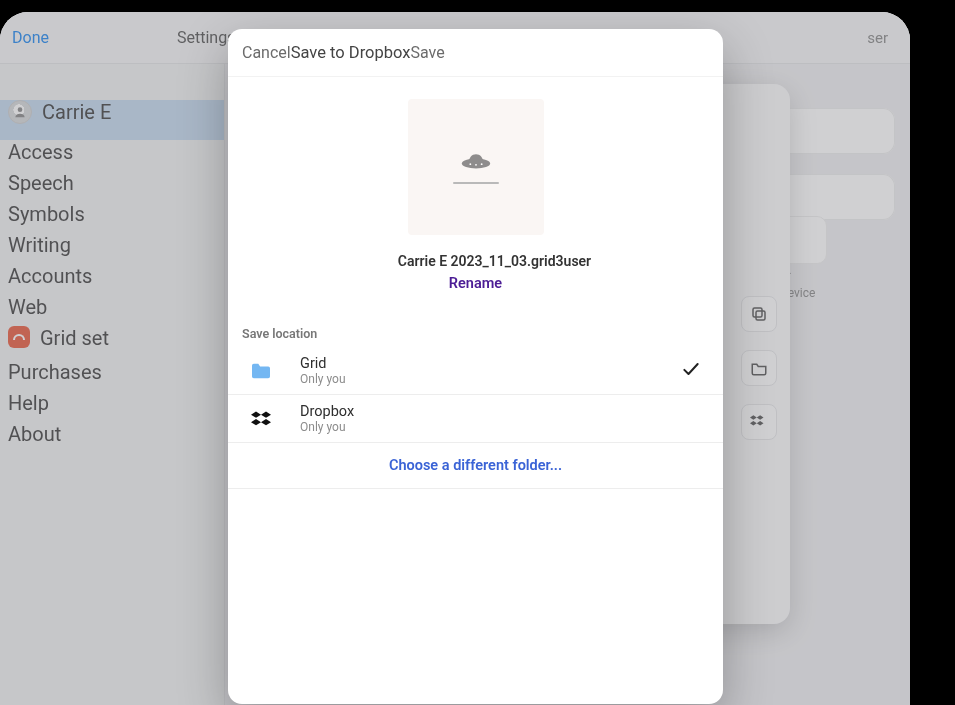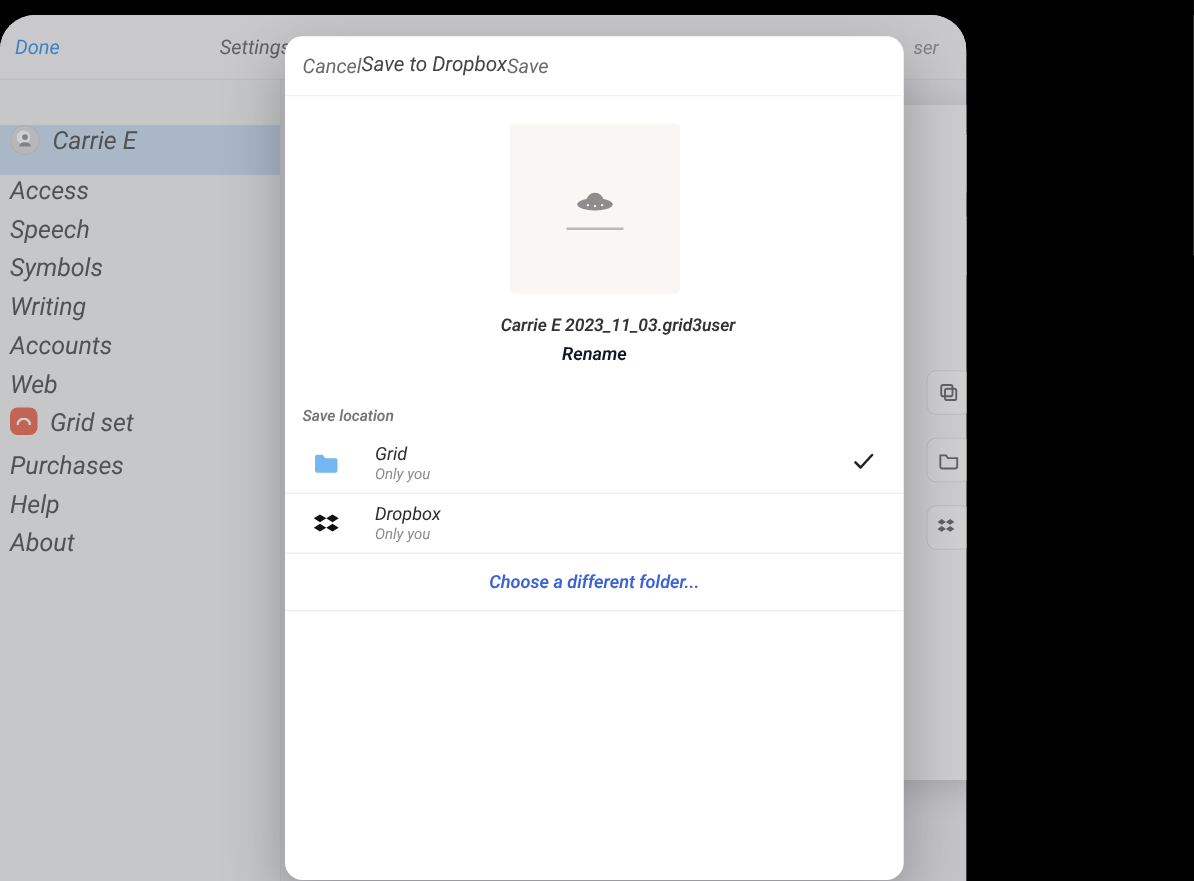--- a/index.html
+++ b/index.html
@@ -4,25 +4,24 @@
 <style>
   * { box-sizing: border-box; margin: 0; padding: 0; font-family: -apple-system, BlinkMacSystemFont, "Segoe UI", Roboto, sans-serif; }
   html, body { width: 955px; height: 705px; overflow: hidden; }
   body { background: #000; }
 
   
   .letterbox-top { position:absolute; left:0; top:0; width:100%; height:12px; background:#000; }
 
   .app {
     position: absolute;
-    left: 0; top: 12px; width: 773px; height: 693px;
+    left: 0; top: 12px; width: 910px; height: 693px;
     background: #e9eaec;
     border-radius: 28px 28px 0 0;
     overflow: hidden;
-    font-style: italic;
   }
 
   
   .topbar {
     height: 52px;
     display: flex;
     align-items: center;
     padding: 0 12px;
     background: #f4f5f6;
     border-bottom: 1px solid #e2e3e5;
@@ -121,21 +120,21 @@
 
   .thumb-wrap { display:flex; justify-content:center; padding-top:22px;}
   .thumb {
     width:136px;height:136px;background:#faf6f4;border-radius:4px;
     display:flex;align-items:center;justify-content:center;flex-direction:column;gap:8px;
   }
   .thumb svg { opacity:.65;}
   .thumb .bar{width:46px;height:1.5px;background:#b9b9b9;border-radius:2px;}
 
   .filename { text-align:center; font-size:14px; color:#333; font-weight:600; margin-top:18px;margin-left:38px;}
-  .rename { text-align:center; font-size:14.5px; color:#0f172a; font-weight:600; margin-top:6px; cursor:pointer;}
+  .rename { text-align:center; font-size:14.5px; color:#4c1d95; font-weight:600; margin-top:6px; cursor:pointer;}
 
   .section-label { font-size:12.5px; font-weight:600; color:#777; padding: 34px 14px 6px;}
   .loc-row {
     display:flex; align-items:center; gap:28px;
     padding:8px 22px; border-bottom:1px solid #ededed; cursor:pointer;
     min-height:48px;
   }
   .loc-row:first-of-type { border-top:1px solid #ededed;}
   .loc-icon { width:22px; display:flex; justify-content:center;}
   .folder-icon svg{color:#74b7f2;}

